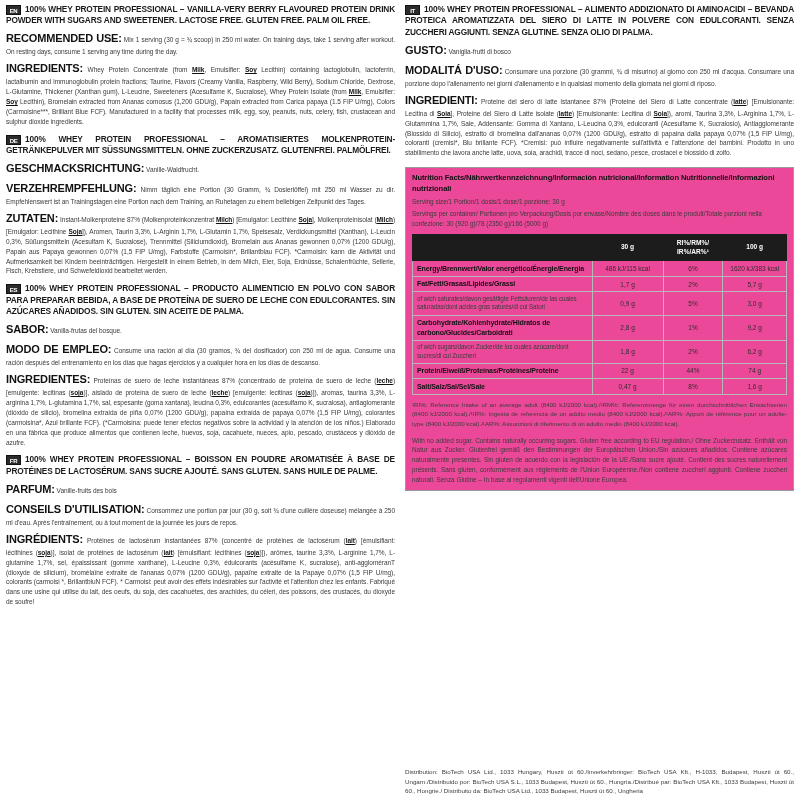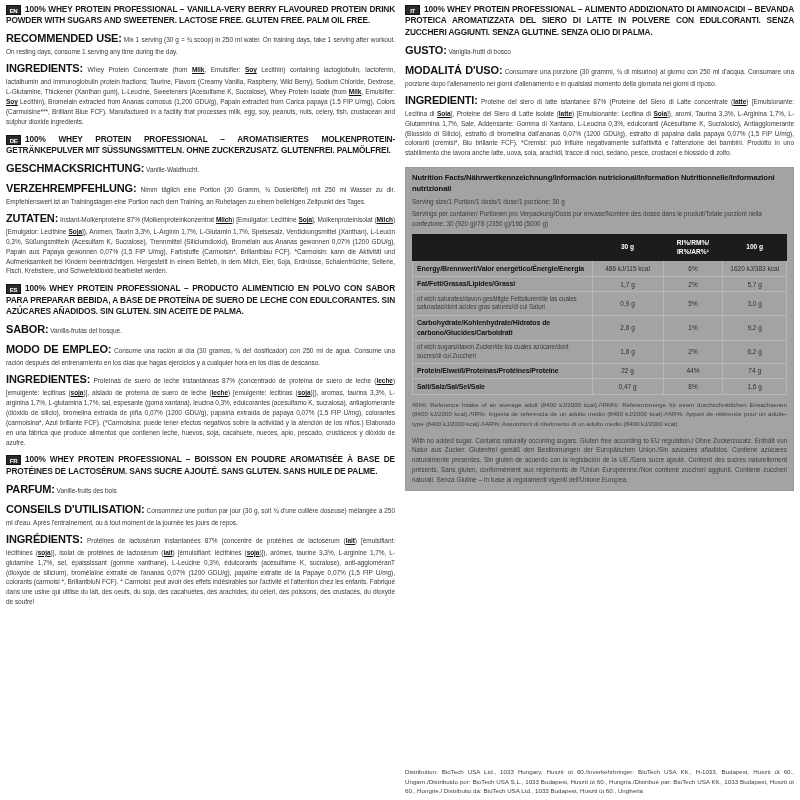--- a/index.html
+++ b/index.html
@@ -81,21 +81,21 @@
     color: #111111;
     text-decoration: underline;
   }
 
   
   .nutri-panel {
     border: 1px solid #9a9a9a;
     padding: 5px 6px 5px 6px;
     margin-top: 2px;
     margin-bottom: 6px;
-    background: #a3a3a3;
+    background: #ec4899;
   }
   .nutri-heading {
     font-size: 7.6px;
     font-weight: bold;
     line-height: 1.42;
     color: #111;
     letter-spacing: -0.1px;
   }
   .nutri-sub {
     font-size: 6.4px;

